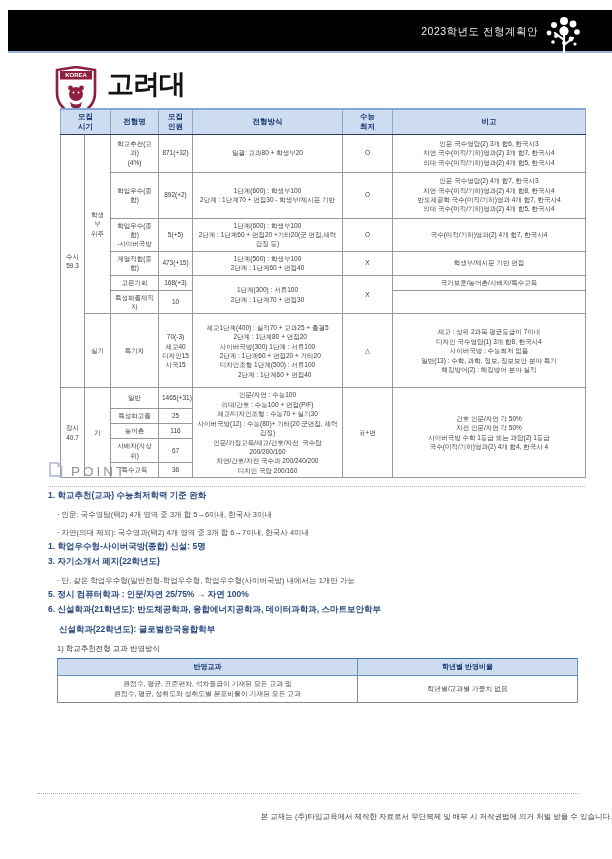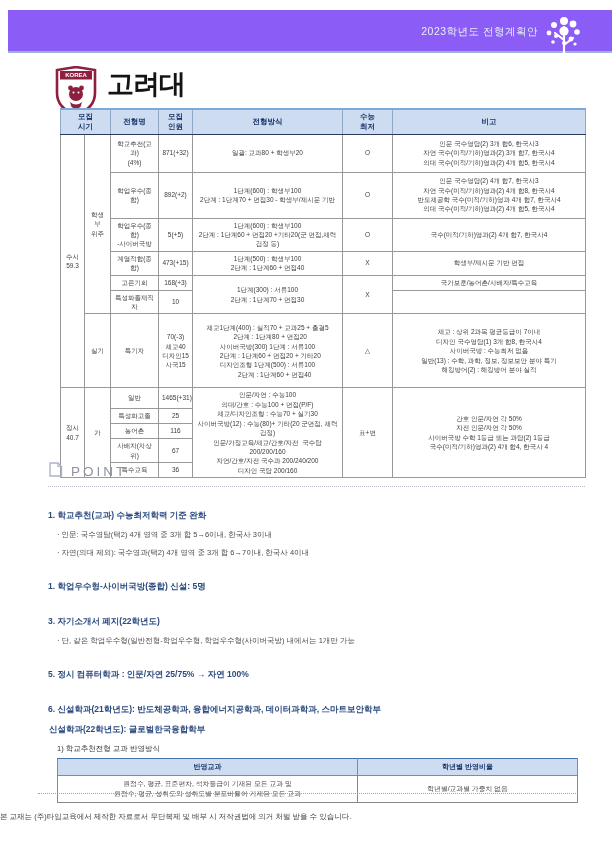--- a/index.html
+++ b/index.html
@@ -1,21 +1,21 @@
 <!DOCTYPE html>
 <html><head>
 <meta charset="utf-8">
 <style>
   html,body{margin:0;padding:0;}
   body{
     width:612px;height:859px;position:relative;overflow:hidden;background:#fff;
     font-family:"Liberation Sans","DejaVu Sans",sans-serif;color:#3b3b3b;
   }
   
-  .topbar{position:absolute;left:8px;top:10px;right:0;height:41px;background:#8b5cf6;border-bottom:2px solid #9db5d4;}
+  .topbar{position:absolute;left:8px;top:10px;right:0;height:41px;background:#000000;border-bottom:2px solid #9db5d4;}
   .topbar-title{position:absolute;right:74px;top:15px;color:#e9eff7;font-size:10.5px;letter-spacing:.5px;}
   .tree-icon{position:absolute;right:26px;top:3px;}
   
   .logo-row{position:absolute;left:55px;top:66px;display:flex;align-items:flex-start;gap:10px;}
   .uni-name{font-size:27px;font-weight:900;color:#141414;letter-spacing:-1px;}
   
   table.adm{position:absolute;left:60px;top:108px;width:525px;border-collapse:collapse;table-layout:fixed;
     border-left:1px solid #999;border-right:1px solid #999;border-bottom:1.5px solid #333;}
   table.adm th{background:#cddcf0;color:#17356b;font-size:7.5px;font-weight:bold;padding:2px 1px;
     border:1px solid #8fa8c6;border-top:2px solid #7fa8d4;border-bottom:1.5px solid #2a3a5c;line-height:1.3;}
@@ -25,30 +25,30 @@
   tr.hh{height:22px;}
   tr.r1{height:38px;} tr.r2{height:46px;} tr.r3{height:26px;} tr.r4{height:23px;}
   tr.r5{height:15px;} tr.r6{height:11px;} tr.r7{height:74px;}
   tr.r8{height:20px;} tr.rs{height:15px;}
   tr.sec td{border-top:1.5px solid #4a4a4a;}
   
   .point{position:absolute;left:48px;top:461px;width:537px;}
   .point-head{display:flex;align-items:center;gap:8px;}
   .point-title{font-size:13.5px;color:#8d939e;letter-spacing:3px;}
   .point-rule{border-bottom:1.5px dotted #b5bcc6;margin-top:4px;}
-  .pi-head{font-size:8.5px;font-weight:bold;color:#2b4a80;margin-top:23px;}
-  .pi-head2{font-size:8.5px;font-weight:bold;color:#2b4a80;margin:8px 0 0 1px;}
+  .pi-head{font-size:8.5px;font-weight:bold;color:#2b4a80;margin-top:3px;}
+  .pi-head2{font-size:8.5px;font-weight:bold;color:#2b4a80;margin:8px 0 0 11px;}
   .pi-bullet{font-size:7.5px;color:#4a4a4a;margin:8px 0 0 9px;}
   .pi-sub{font-size:7.5px;color:#333;margin:8px 0 4px 9px;}
   table.mini{width:520px;margin-left:9px;border-collapse:collapse;table-layout:fixed;}
   table.mini th{background:#cddcf0;color:#17356b;font-size:7px;font-weight:bold;padding:3px;border:1px solid #6c90bd;border-top:1.5px solid #4472aa;}
   table.mini td{font-size:6.8px;color:#444;text-align:center;padding:3px;border:1px solid #888;line-height:1.5;}
   
   .footer-sep{position:absolute;left:38px;right:34px;top:793px;border-top:1.5px dotted #9aa4b0;}
-  .footer-text{position:absolute;top:812px;left:0;width:612px;text-align:left;font-size:7.5px;color:#3d3d3d;}
+  .footer-text{position:absolute;top:812px;left:0;width:612px;text-align:right;font-size:7.5px;color:#3d3d3d;}
 </style>
 </head>
 <body>
 
 <div class="topbar">
   <span class="topbar-title">2023학년도 전형계획안</span>
   <span class="tree-icon">
     <svg width="44" height="46" viewBox="0 0 44 46">
       <g fill="#ffffff">
         <circle cx="22" cy="8" r="4"></circle>

